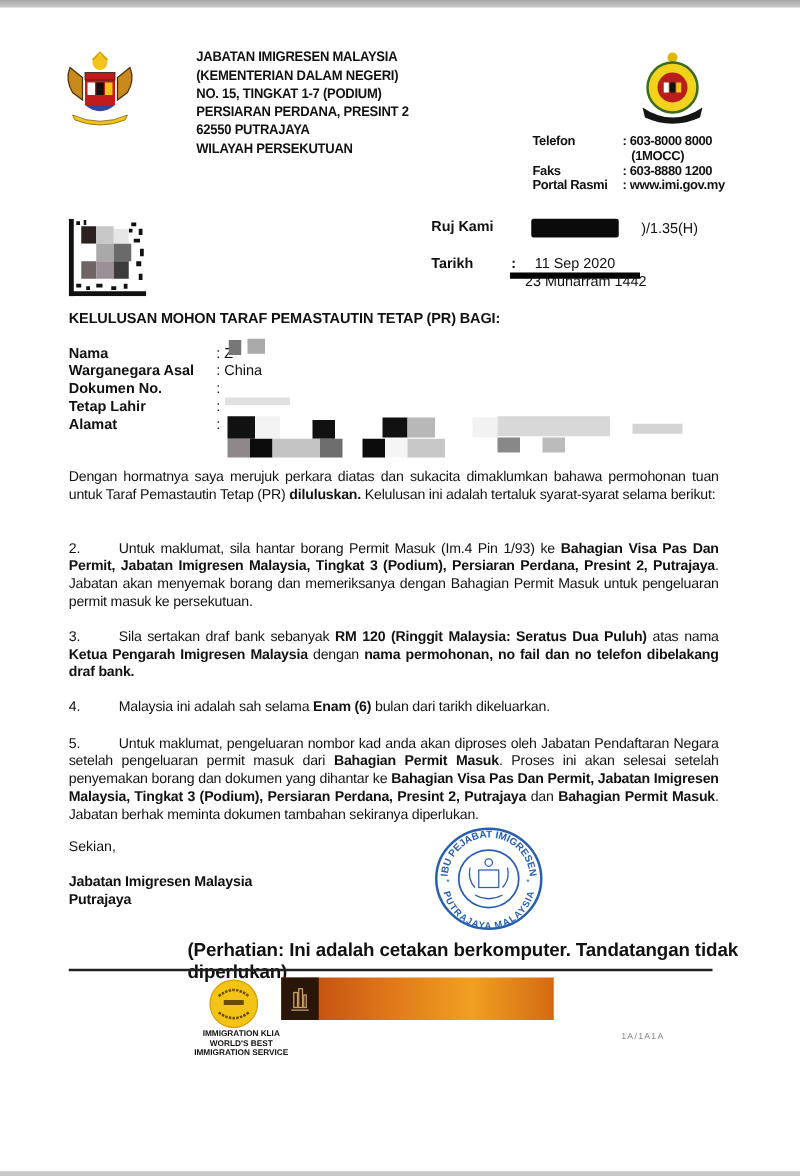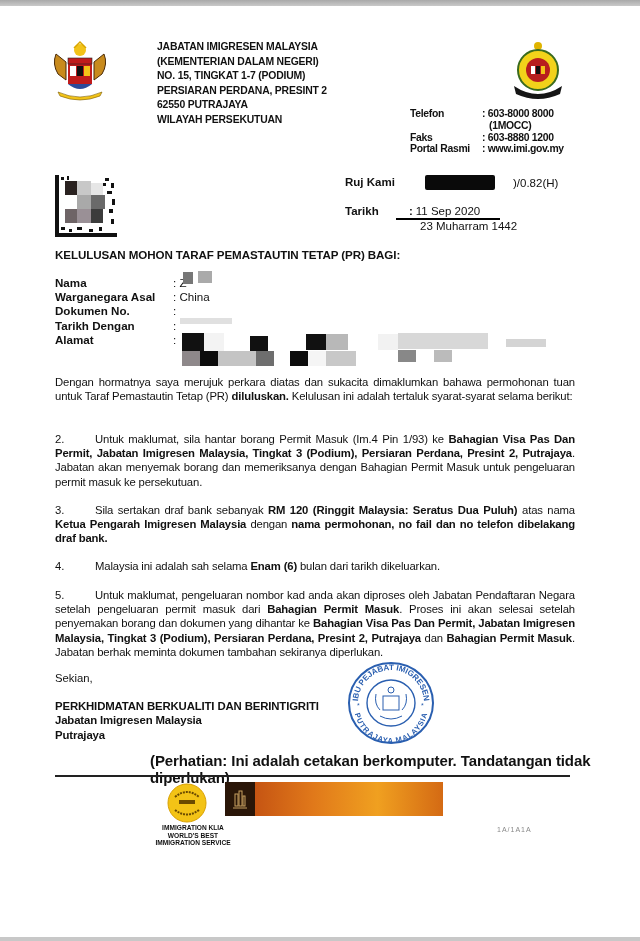--- a/index.html
+++ b/index.html
@@ -10,34 +10,34 @@
   .topbar { position:absolute; left:0; top:0; width:640px; height:6px; background:linear-gradient(#a9a9a9,#c9c9c9); }
   .botbar { position:absolute; left:0; bottom:0; width:640px; height:4px; background:#c8c8c8; }
   .abs { position:absolute; }
 
   
   .crest { left:48px; top:40px; width:64px; height:64px; }
   .org { left:157px; top:39px; font-size:11.2px; font-weight:bold; line-height:14.6px; letter-spacing:-0.2px; transform:scaleX(0.93); transform-origin:left top; }
   .org div { white-space:nowrap; }
   .imi-logo { left:510px; top:40px; width:56px; height:62px; }
   .contact { left:410px; top:108px; font-size:10.4px; font-weight:bold; line-height:11.8px; letter-spacing:-0.3px; }
-  .contact .row { display:flex; white-space:nowrap; }
+  .contact .row { display:flex; white-space:nowrap;margin-left:16px; }
   .contact .k { width:72px; }
   .contact .v { }
 
   
   .qr { left:55px; top:175px; width:62px; height:62px; }
 
   
   .ref { left:345px; top:176px; font-size:11.5px; font-weight:bold; }
   .ref-redact { left:425px; top:175px; width:70px; height:15px; background:#0a0a0a; border-radius:2px; }
   .ref-val { left:513px; top:177px; font-size:11.5px; }
   .tarikh-k { left:345px; top:205px; font-size:11.5px; font-weight:bold; }
   .tarikh-colon { left:409px; top:205px; font-size:11.5px; font-weight:bold; }
-  .tarikh-v { left:396px; top:205px; width:104px; font-size:11.5px; text-align:center; border-bottom:2px solid #000000; line-height:13px; }
+  .tarikh-v { left:408px; top:205px; width:104px; font-size:11.5px; text-align:center; border-bottom:5px solid #000000; line-height:13px; }
   .tarikh-h { left:420px; top:220px; font-size:11.5px; }
 
   .title { left:55px; top:248px; font-size:11.6px; font-weight:bold; letter-spacing:-0.1px; }
 
   
   .parts { left:55px; top:276px; font-size:11.6px; line-height:14.2px; }
   .parts .row { display:flex; white-space:nowrap; }
   .parts .k { width:118px; font-weight:bold; }
   .redact { position:absolute; }
 
@@ -150,21 +150,21 @@
     <rect x="22" y="20" width="14" height="14" fill="#a9a9a9"></rect>
     <rect x="36" y="20" width="14" height="14" fill="#6a6a6a"></rect>
     <rect x="10" y="34" width="12" height="14" fill="#6e6466"></rect>
     <rect x="22" y="34" width="14" height="14" fill="#9a9096"></rect>
     <rect x="36" y="34" width="12" height="14" fill="#3c3c3c"></rect>
   </svg>
 </div>
 
 <div class="abs ref">Ruj Kami</div>
 <div class="abs ref-redact"></div>
-<div class="abs ref-val">)/0.82(H)</div>
+<div class="abs ref-val">)/1.35(H)</div>
 
 <div class="abs tarikh-k">Tarikh</div>
 <div class="abs tarikh-colon">:</div>
 <div class="abs tarikh-v">11 Sep 2020</div>
 <div class="abs tarikh-h">23 Muharram 1442</div>
 
 <div class="abs title">KELULUSAN MOHON TARAF PEMASTAUTIN TETAP (PR) BAGI:</div>
 
 <div class="abs parts">
   <div class="row">
@@ -173,21 +173,21 @@
   </div>
   <div class="row">
     <span class="k">Warganegara Asal</span>
     <span>: China</span>
   </div>
   <div class="row">
     <span class="k">Dokumen No.</span>
     <span>:</span>
   </div>
   <div class="row">
-    <span class="k">Tarikh Dengan</span>
+    <span class="k">Tetap Lahir</span>
     <span>:</span>
   </div>
   <div class="row">
     <span class="k">Alamat</span>
     <span>:</span>
   </div>
 </div>
 
 <div>
   <div class="redact" style="left:183px;top:272px;width:10px;height:12px;background:#777;"></div>
@@ -227,21 +227,20 @@
 <div class="abs para" style="top:559px">
   <span class="num">4.</span><span>Malaysia ini adalah sah selama </span><b>Enam (6)</b><span> bulan dari tarikh dikeluarkan.</span>
 </div>
 
 <div class="abs para" style="top:588px">
   <span class="num">5.</span><span>Untuk maklumat, pengeluaran nombor kad anda akan diproses oleh Jabatan Pendaftaran Negara setelah pengeluaran permit masuk dari </span><b>Bahagian Permit Masuk</b><span>. Proses ini akan selesai setelah penyemakan borang dan dokumen yang dihantar ke </span><b>Bahagian Visa Pas Dan Permit, Jabatan Imigresen Malaysia, Tingkat 3 (Podium), Persiaran Perdana, Presint 2, Putrajaya</b><span> dan </span><b>Bahagian Permit Masuk</b><span>. Jabatan berhak meminta dokumen tambahan sekiranya diperlukan.</span>
 </div>
 
 <div class="abs closing" style="top:672px">Sekian,</div>
 <div class="abs sig">
-  <div>PERKHIDMATAN BERKUALITI DAN BERINTIGRITI</div>
   <div>Jabatan Imigresen Malaysia</div>
   <div>Putrajaya</div>
 </div>
 
 <div class="abs stamp">
   <svg width="90" height="86" viewBox="0 0 90 86">
     <defs>
       <path id="arcTop" d="M12 43 A33 33 0 0 1 78 43"></path>
       <path id="arcBot" d="M14 46 A31 31 0 0 0 76 46"></path>
     </defs>

